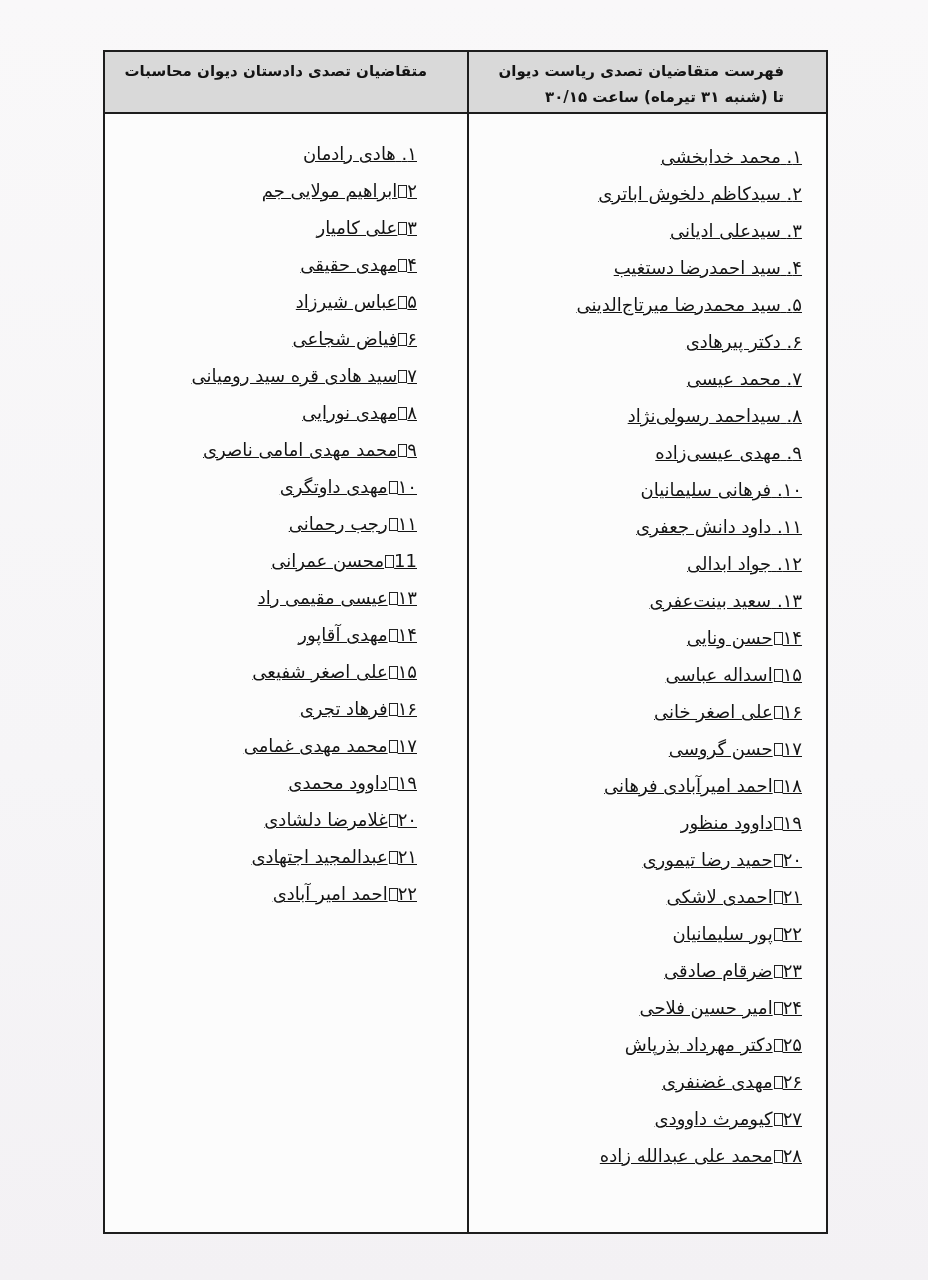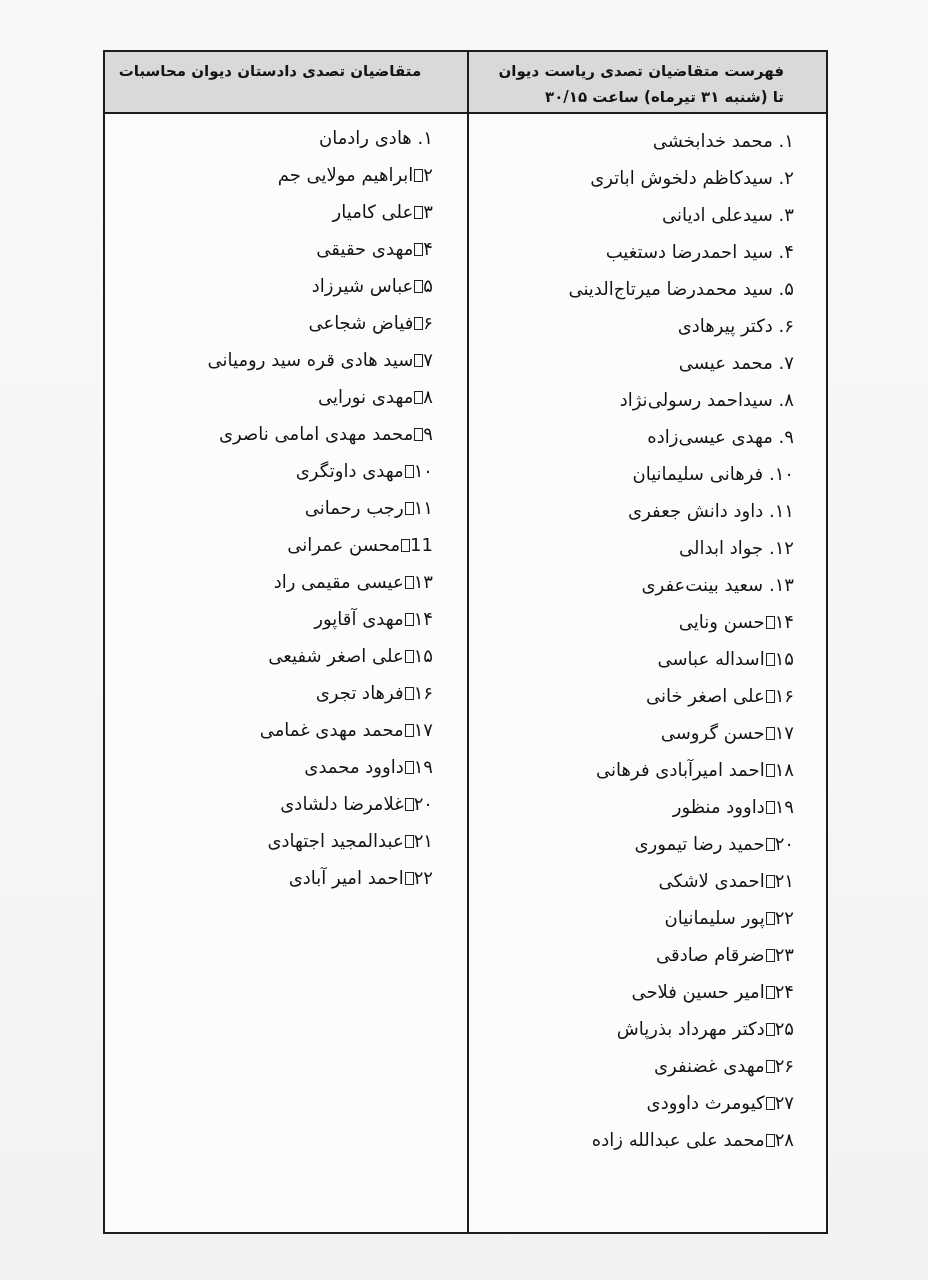--- a/index.html
+++ b/index.html
@@ -36,29 +36,29 @@
   .hcell {
     position: absolute; top: 0; height: 60px;
     box-sizing: border-box;
     font-weight: bold;
     font-size: 15px;
     line-height: 26px;
     text-align: right;
     direction: rtl;
   }
   .hcell.right { right: 0; width: 361px; padding: 6px 42px 0 8px; }
-  .hcell.left { left: 0; width: 362px; padding: 6px 40px 0 8px; text-align: center; }
+  .hcell.left { left: 0; width: 362px; padding: 6px 40px 0 8px; }
   .col {
     position: absolute; top: 62px; bottom: 0;
     direction: rtl;
     box-sizing: border-box;
   }
-  .col.right { right: 15px; width: 361px; padding: 8px 17px 0 8px; }
+  .col.right { right: 0; width: 361px; padding: 8px 8px 0 8px; }
   .col.left { left: 0; width: 362px; padding: 5px 34px 0 8px; }
-  .col ol { list-style: none; margin: 0; padding: 0; }
+  .col ol { list-style: none; margin: 16px; padding: 0; text-decoration: underline; }
   .col li {
     height: 37px; line-height: 37px;
     font-size: 18px;
     white-space: nowrap;
     text-align: right;
     direction: rtl;
   }
   .num { display: inline; }
   .glyph-box {
     display: inline-block; width: 9px; height: 13px;

